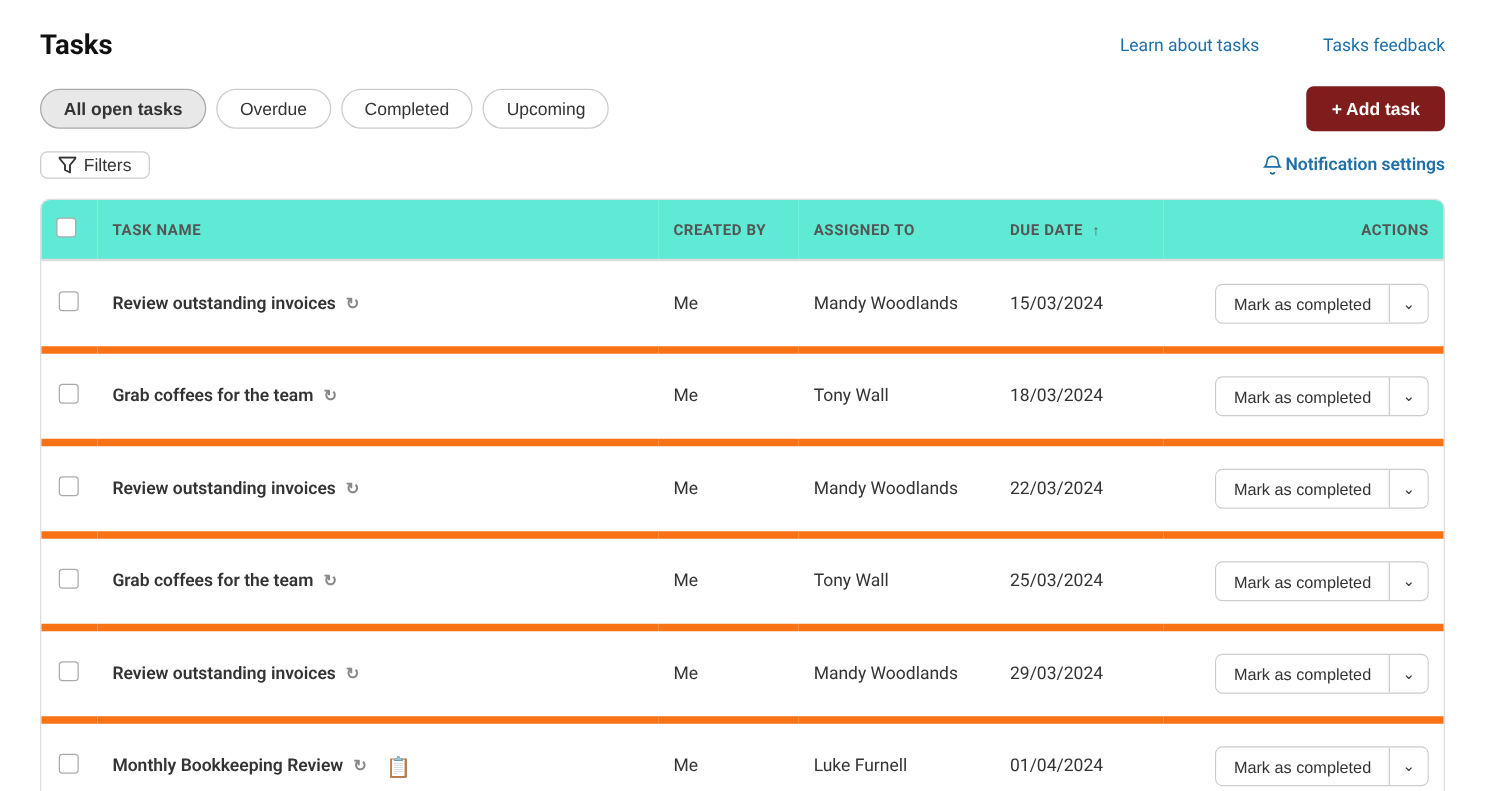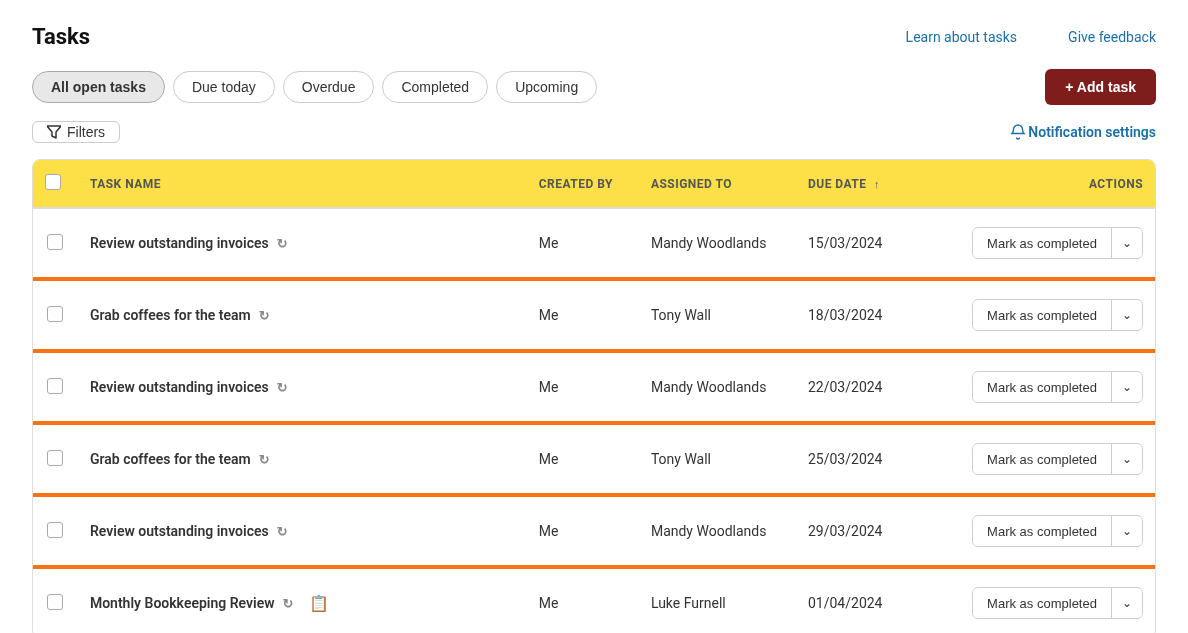--- a/index.html
+++ b/index.html
@@ -12,23 +12,23 @@
     .filter-row { display: flex; justify-content: space-between; align-items: center; margin-bottom: 16px; }
     .tab-group { display: flex; gap: 8px; align-items: flex-end; flex-wrap: wrap; }
     .tab-btn { border: 1.5px solid #ccc; border-radius: 20px; padding: 7px 18px; background: #fff; cursor: pointer; font-size: 14px; color: #333; font-weight: 500; }
     .tab-btn.active { background: #e8e8e8; border-color: #aaa; font-weight: 600; }
     .add-task-btn { background: #7f1d1d; color: #fff; border: none; border-radius: 6px; padding: 10px 20px; font-size: 14px; font-weight: 600; cursor: pointer; display: flex; align-items: center; gap: 6px; }
     .secondary-row { display: flex; justify-content: space-between; align-items: center; margin-bottom: 16px; }
     .filter-btn { border: 1.5px solid #ccc; border-radius: 6px; padding: 2px 14px; background: #fff; cursor: pointer; font-size: 14px; display: flex; align-items: center; gap: 6px; color: #333; }
     .notification-link { color: #1d6fa8; font-size: 14px; font-weight: 600; cursor: pointer; display: flex; align-items: center; gap: 2px; }
     .table-container { border: 1.5px solid #ddd; border-radius: 8px; overflow: hidden; }
     table { width: 100%; border-collapse: collapse; }
-    thead tr { border-bottom: 2px solid #ddd; background: #fde047; }
+    thead tr { border-bottom: 2px solid #ddd; background: #5eead4; }
     thead th { padding: 14px 12px; text-align: left; font-size: 12px; font-weight: 700; color: #555; letter-spacing: 0.04em; text-transform: uppercase; }
-    tbody tr { border-bottom: 4px solid #f97316; }
+    tbody tr { border-bottom: 6px solid #f97316; }
     tbody tr:last-child { border-bottom: none; }
     tbody td { padding: 18px 12px; font-size: 14px; color: #333; vertical-align: middle; }
     .task-name-cell { display: flex; align-items: center; gap: 8px; font-weight: 600; }
     .repeat-icon { color: #888; font-size: 13px; }
     .note-icon { color: #888; font-size: 16px; margin-left: 8px; }
     .checkbox-cell { width: 40px; text-align: center; }
     .checkbox { width: 16px; height: 16px; border: 1.5px solid #aaa; border-radius: 3px; background: #fff; cursor: pointer; appearance: none; -webkit-appearance: none; display: inline-block; }
     .th-checkbox { width: 40px; }
     .col-task { width: 40%; }
     .col-created { width: 10%; }
@@ -44,28 +44,27 @@
   </style>
 </head>
 <body>
 
 <div class="page">
 
   <div class="header-row">
     <h1 class="page-title">Tasks</h1>
     <div class="header-links">
       <a class="header-link">Learn about tasks</a>
-      <a class="header-link">Give feedback</a>
+      <a class="header-link">Tasks feedback</a>
     </div>
   </div>
 
   <div class="filter-row">
     <div class="tab-group">
       <button class="tab-btn active">All open tasks</button>
-      <button class="tab-btn">Due today</button>
       <button class="tab-btn">Overdue</button>
       <button class="tab-btn">Completed</button>
       <button class="tab-btn">Upcoming</button>
     </div>
     <button class="add-task-btn">+ Add task</button>
   </div>
 
   <div class="secondary-row">
     <button class="filter-btn">
       <svg width="14" height="14" viewBox="0 0 14 14" fill="none" xmlns="http://www.w3.org/2000/svg">

